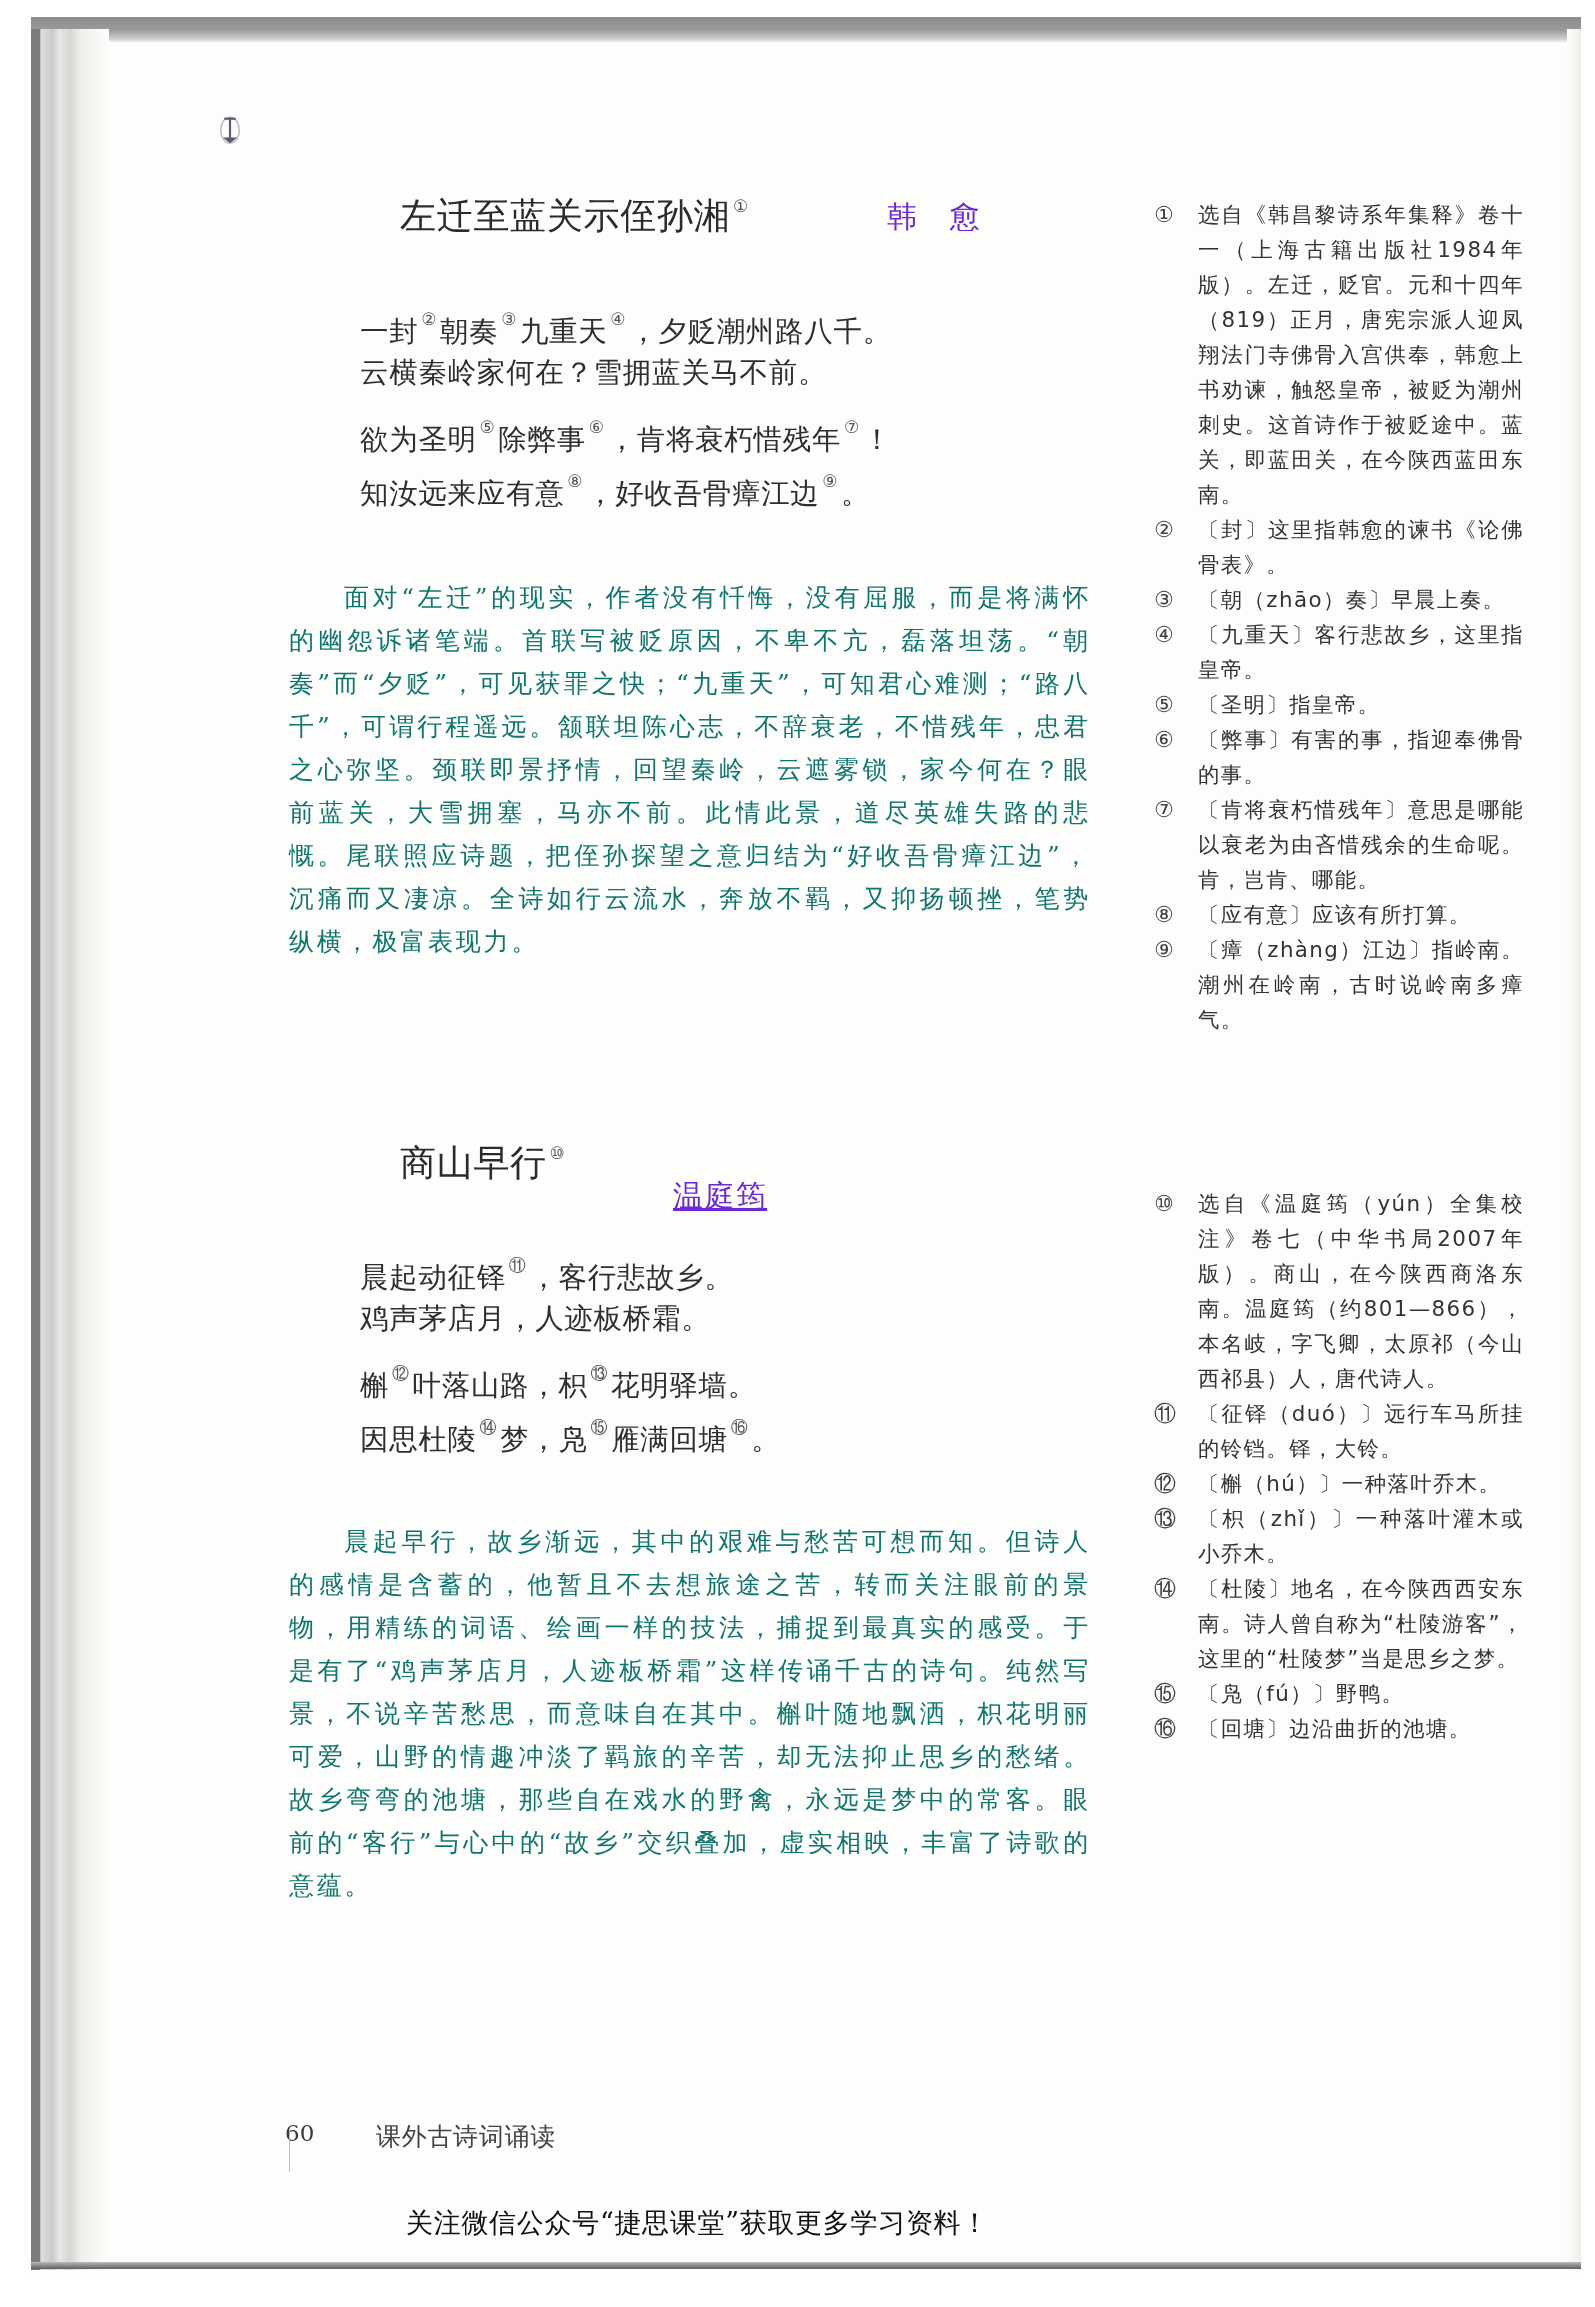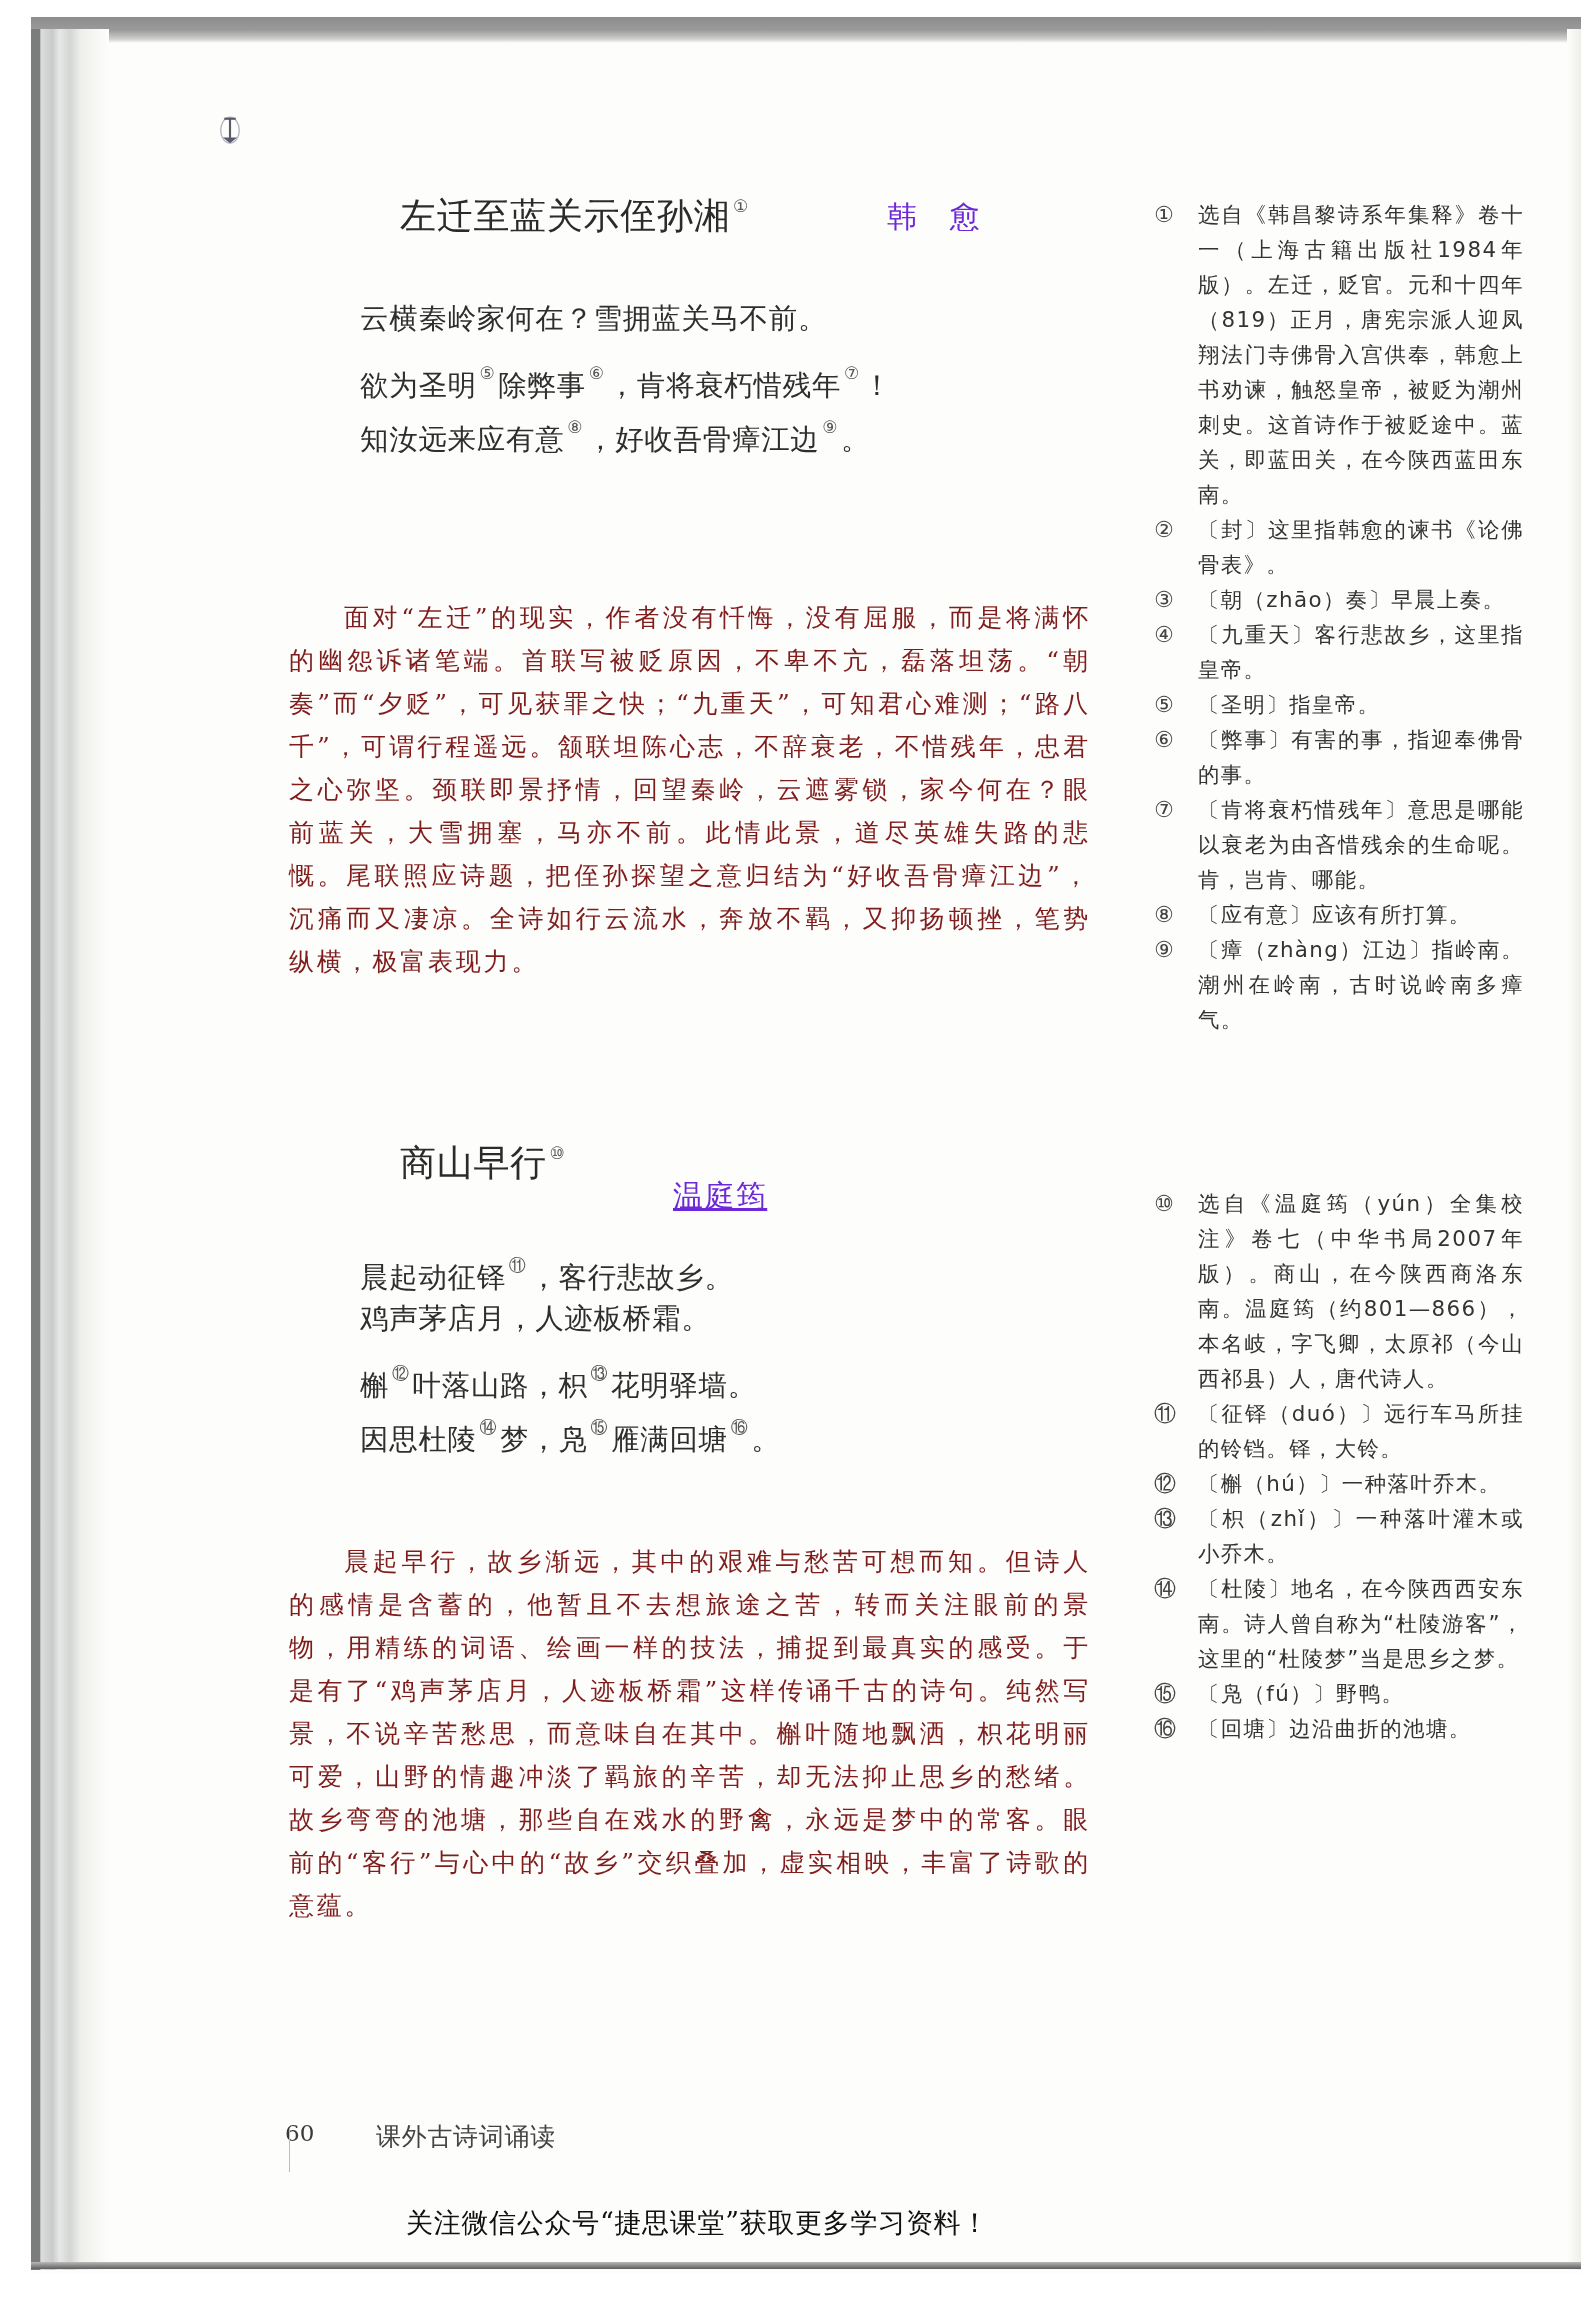--- a/index.html
+++ b/index.html
@@ -106,25 +106,24 @@
     }
 
     
     .commentary {
       position: absolute;
       left: 289px;
       width: 802px;
       font-family: "DejaVu Serif", "Liberation Serif", serif;
       font-size: 25px;
       line-height: 43px;
-      color: #7f1d1d;
+      color: #0f766e;
       text-indent: 2.2em;
       text-align: justify;
       letter-spacing: 2.8px;
-      margin-top: 20px;
     }
 
     
     .notes {
       position: absolute;
       left: 1154px;
       width: 370px;
       font-family: "DejaVu Sans", "Liberation Sans", sans-serif;
       font-size: 21.4px;
       line-height: 35px;
@@ -199,20 +198,21 @@
   <line x1="18" y1="8" x2="18" y2="36" stroke="#5a5a6e" stroke-width="3"></line>
   <path d="M8 34 L18 42 L28 34 Z" fill="#5a5a6e"></path>
 </svg>
 
 <div class="poem-title" style="left:400px; top:192px;">
   <span>左迁至蓝关示侄孙湘</span><sup>①</sup>
 </div>
 <div class="poem-author" style="left:887px; top:197px;">韩　愈</div>
 
 <div class="poem-block" id="poem0-lines" style="top:292px;">
+    <div class="poem-line"><span>一封</span><sup>②</sup><span>朝奏</span><sup>③</sup><span>九重天</span><sup>④</sup><span>，夕贬潮州路八千。</span></div>
     <div class="poem-line"><span>云横秦岭家何在？雪拥蓝关马不前。</span></div>
     <div class="poem-line"><span>欲为圣明</span><sup>⑤</sup><span>除弊事</span><sup>⑥</sup><span>，肯将衰朽惜残年</span><sup>⑦</sup><span>！</span></div>
     <div class="poem-line"><span>知汝远来应有意</span><sup>⑧</sup><span>，好收吾骨瘴江边</span><sup>⑨</sup><span>。</span></div>
   </div>
 
 <div class="commentary" style="top:576px;">面对“左迁”的现实，作者没有忏悔，没有屈服，而是将满怀的幽怨诉诸笔端。首联写被贬原因，不卑不亢，磊落坦荡。“朝奏”而“夕贬”，可见获罪之快；“九重天”，可知君心难测；“路八千”，可谓行程遥远。颔联坦陈心志，不辞衰老，不惜残年，忠君之心弥坚。颈联即景抒情，回望秦岭，云遮雾锁，家今何在？眼前蓝关，大雪拥塞，马亦不前。此情此景，道尽英雄失路的悲慨。尾联照应诗题，把侄孙探望之意归结为“好收吾骨瘴江边”，沉痛而又凄凉。全诗如行云流水，奔放不羁，又抑扬顿挫，笔势纵横，极富表现力。</div>
 
 <div class="poem-title" style="left:400px; top:1139px;">
   <span>商山早行</span><sup>⑩</sup>
 </div>

